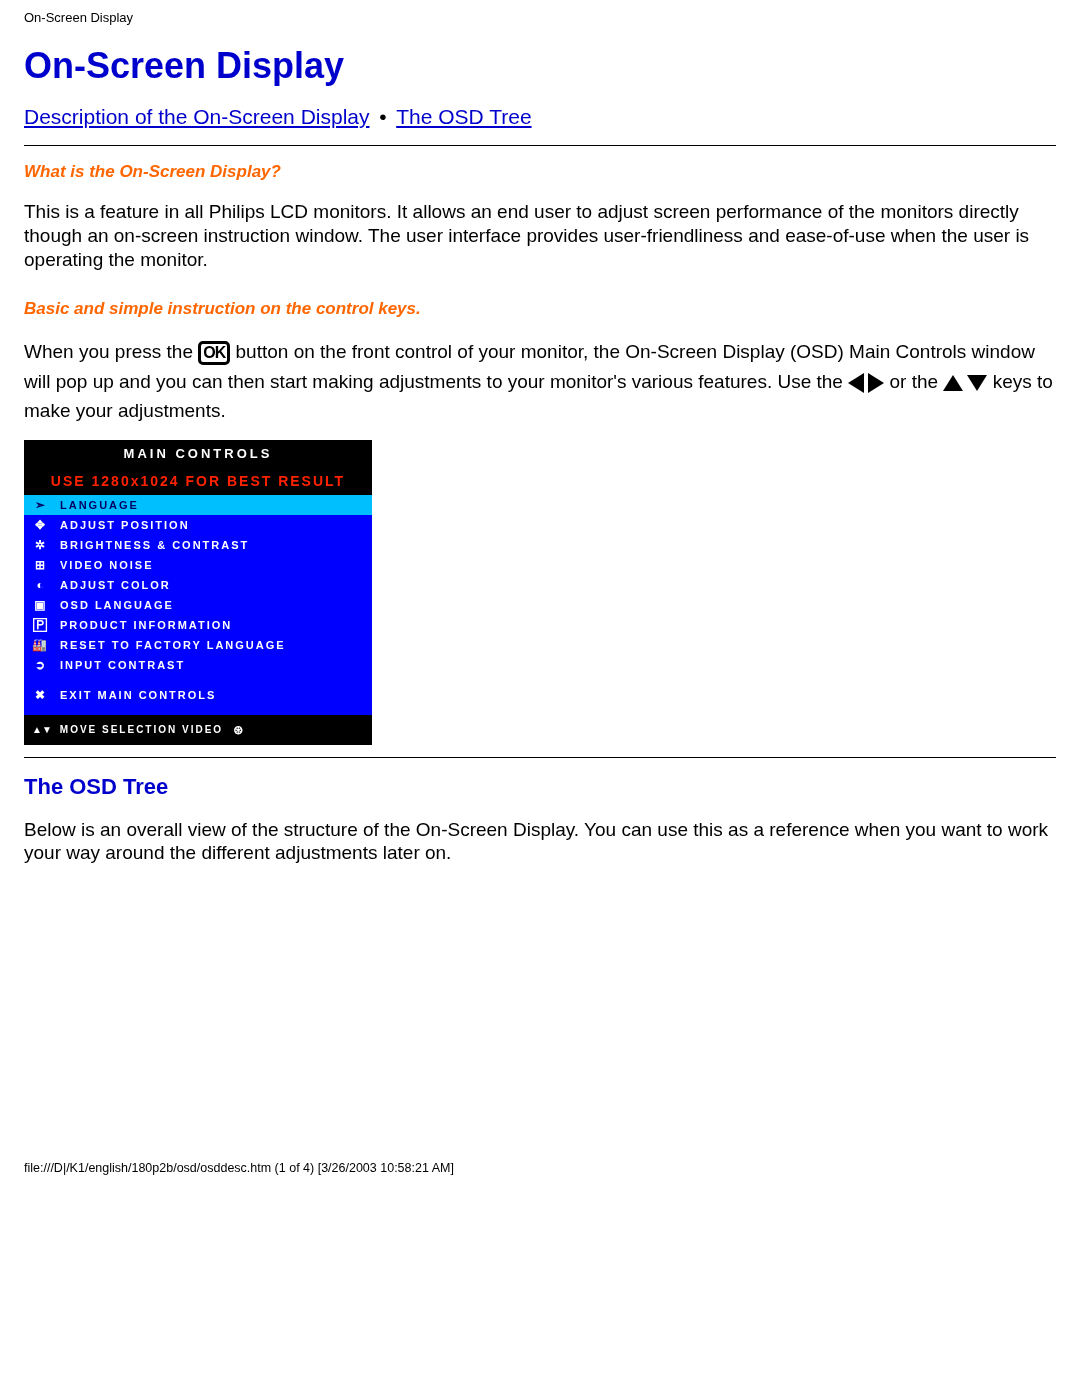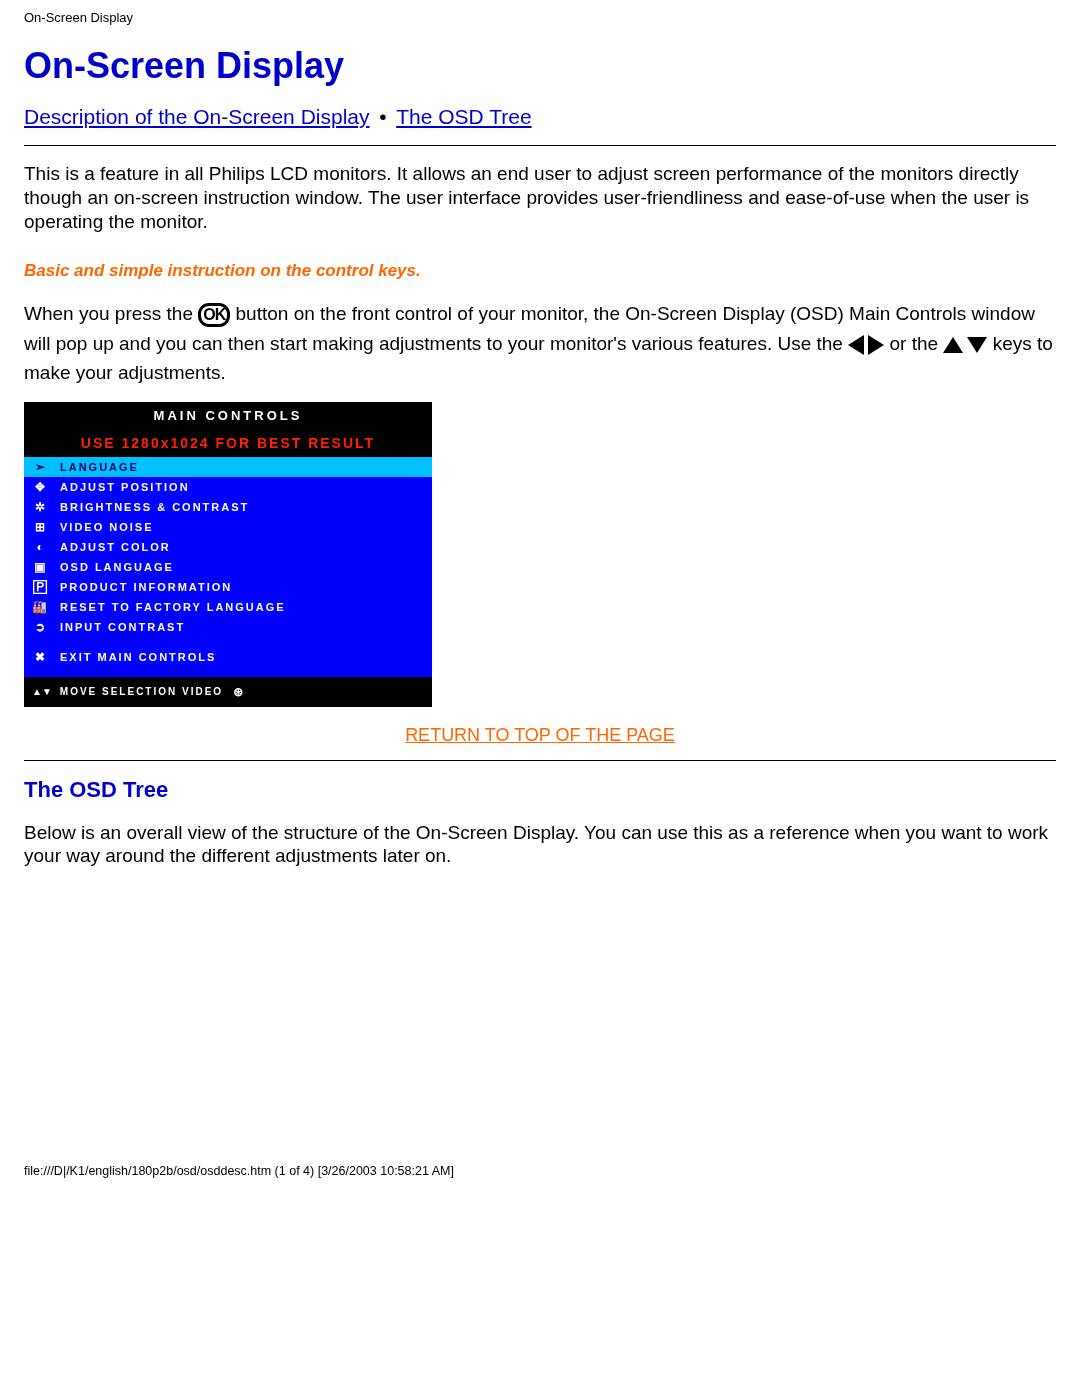--- a/index.html
+++ b/index.html
@@ -59,21 +59,21 @@
     margin: 4px 0 28px 0;
   }
   p.body-tight {
     font-size: 19px;
     line-height: 1.55;
     margin: 4px 0 14px 0;
   }
   .ok-box {
     display: inline-block;
     border: 3px solid #000;
-    border-radius: 11px;
+    border-radius: 5px;
     font-weight: 900;
     font-size: 16px;
     padding: 0 2px;
     vertical-align: middle;
     line-height: 1.1;
     letter-spacing: -1px;
     font-family: Arial, sans-serif;
   }
   .tri {
     display: inline-block;
@@ -100,21 +100,21 @@
     margin-right: 2px;
   }
   .tri-down {
     border-left: 10px solid transparent;
     border-right: 10px solid transparent;
     border-top: 16px solid #000;
     margin-left: 2px;
   }
   
   .osd {
-    width: 408px;
+    width: 348px;
     background: #000;
     font-family: Arial, sans-serif;
     font-size: 12px;
     letter-spacing: 2px;
     font-weight: bold;
     margin-top: 6px;
   }
   .osd-title {
     color: #fff;
     text-align: center;
@@ -210,20 +210,21 @@
 
   <div class="nav-line">
     <a href="#">Description of the On-Screen Display</a>
     <span class="dot">•</span>
     <a href="#">The OSD Tree</a>
   </div>
 
   <hr>
 
 
+  <div class="sub-orange">What is the On-Screen Display?</div>
 
   <p class="body">This is a feature in all Philips LCD monitors. It allows an end user to adjust screen performance of the monitors directly though an on-screen instruction window. The user interface provides user-friendliness and ease-of-use when the user is operating the monitor.</p>
 
   <div class="sub-orange">Basic and simple instruction on the control keys.</div>
 
   <p class="body-tight">
     <span>When you press the </span>
     <span class="ok-box">OK</span>
     <span> button on the front control of your monitor, the On-Screen Display (OSD) Main Controls window will pop up and you can then start making adjustments to your monitor's various features. Use the </span>
     <span class="tri tri-left"></span><span class="tri tri-right"></span>
@@ -279,23 +280,20 @@
       </div>
       <div class="osd-gap"></div>
     </div>
     <div class="osd-footer">
       <span class="osd-foot-icons">▲▼</span>
       <span>MOVE SELECTION VIDEO</span>
       <span class="osd-foot-tail">⊛</span>
     </div>
   </div>
 
-  <div class="return-link">
-    <a href="#">RETURN TO TOP OF THE PAGE</a>
-  </div>
 
   <hr>
 
   <h2>The OSD Tree</h2>
 
   <p class="body" style="margin-bottom:18px">Below is an overall view of the structure of the On-Screen Display. You can use this as a reference when you want to work your way around the different adjustments later on.</p>
 
 
 </div>
 

